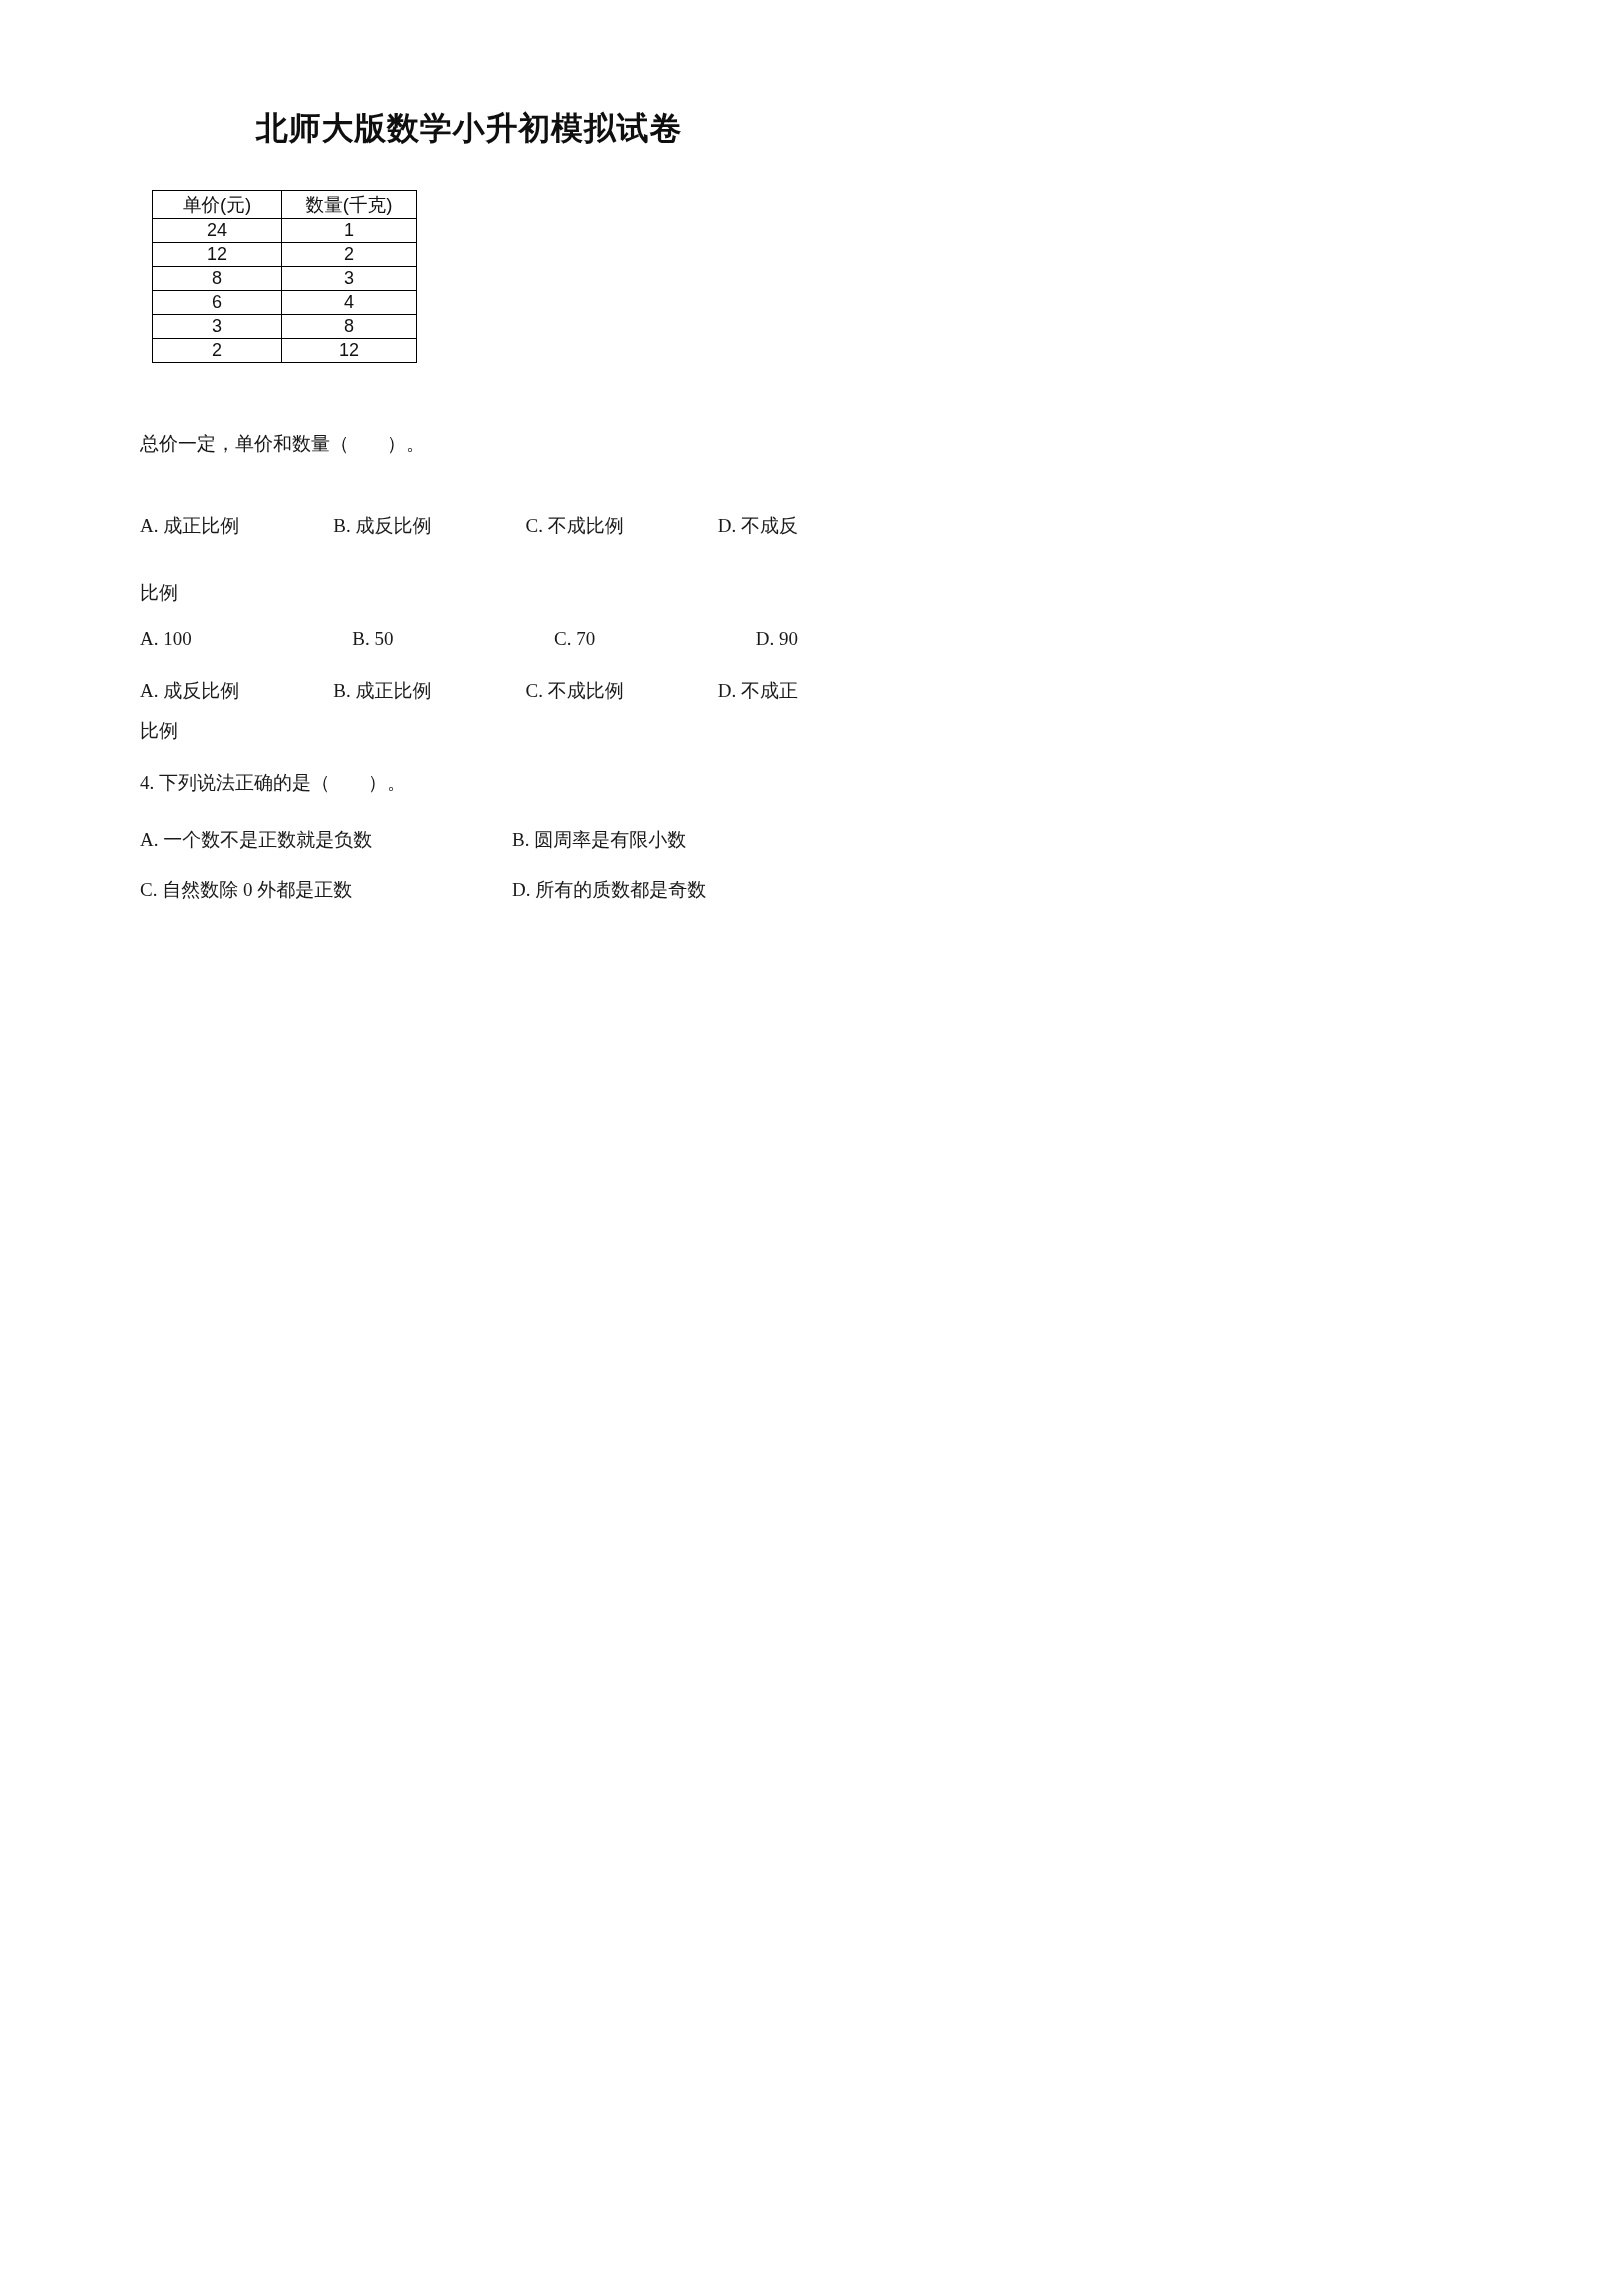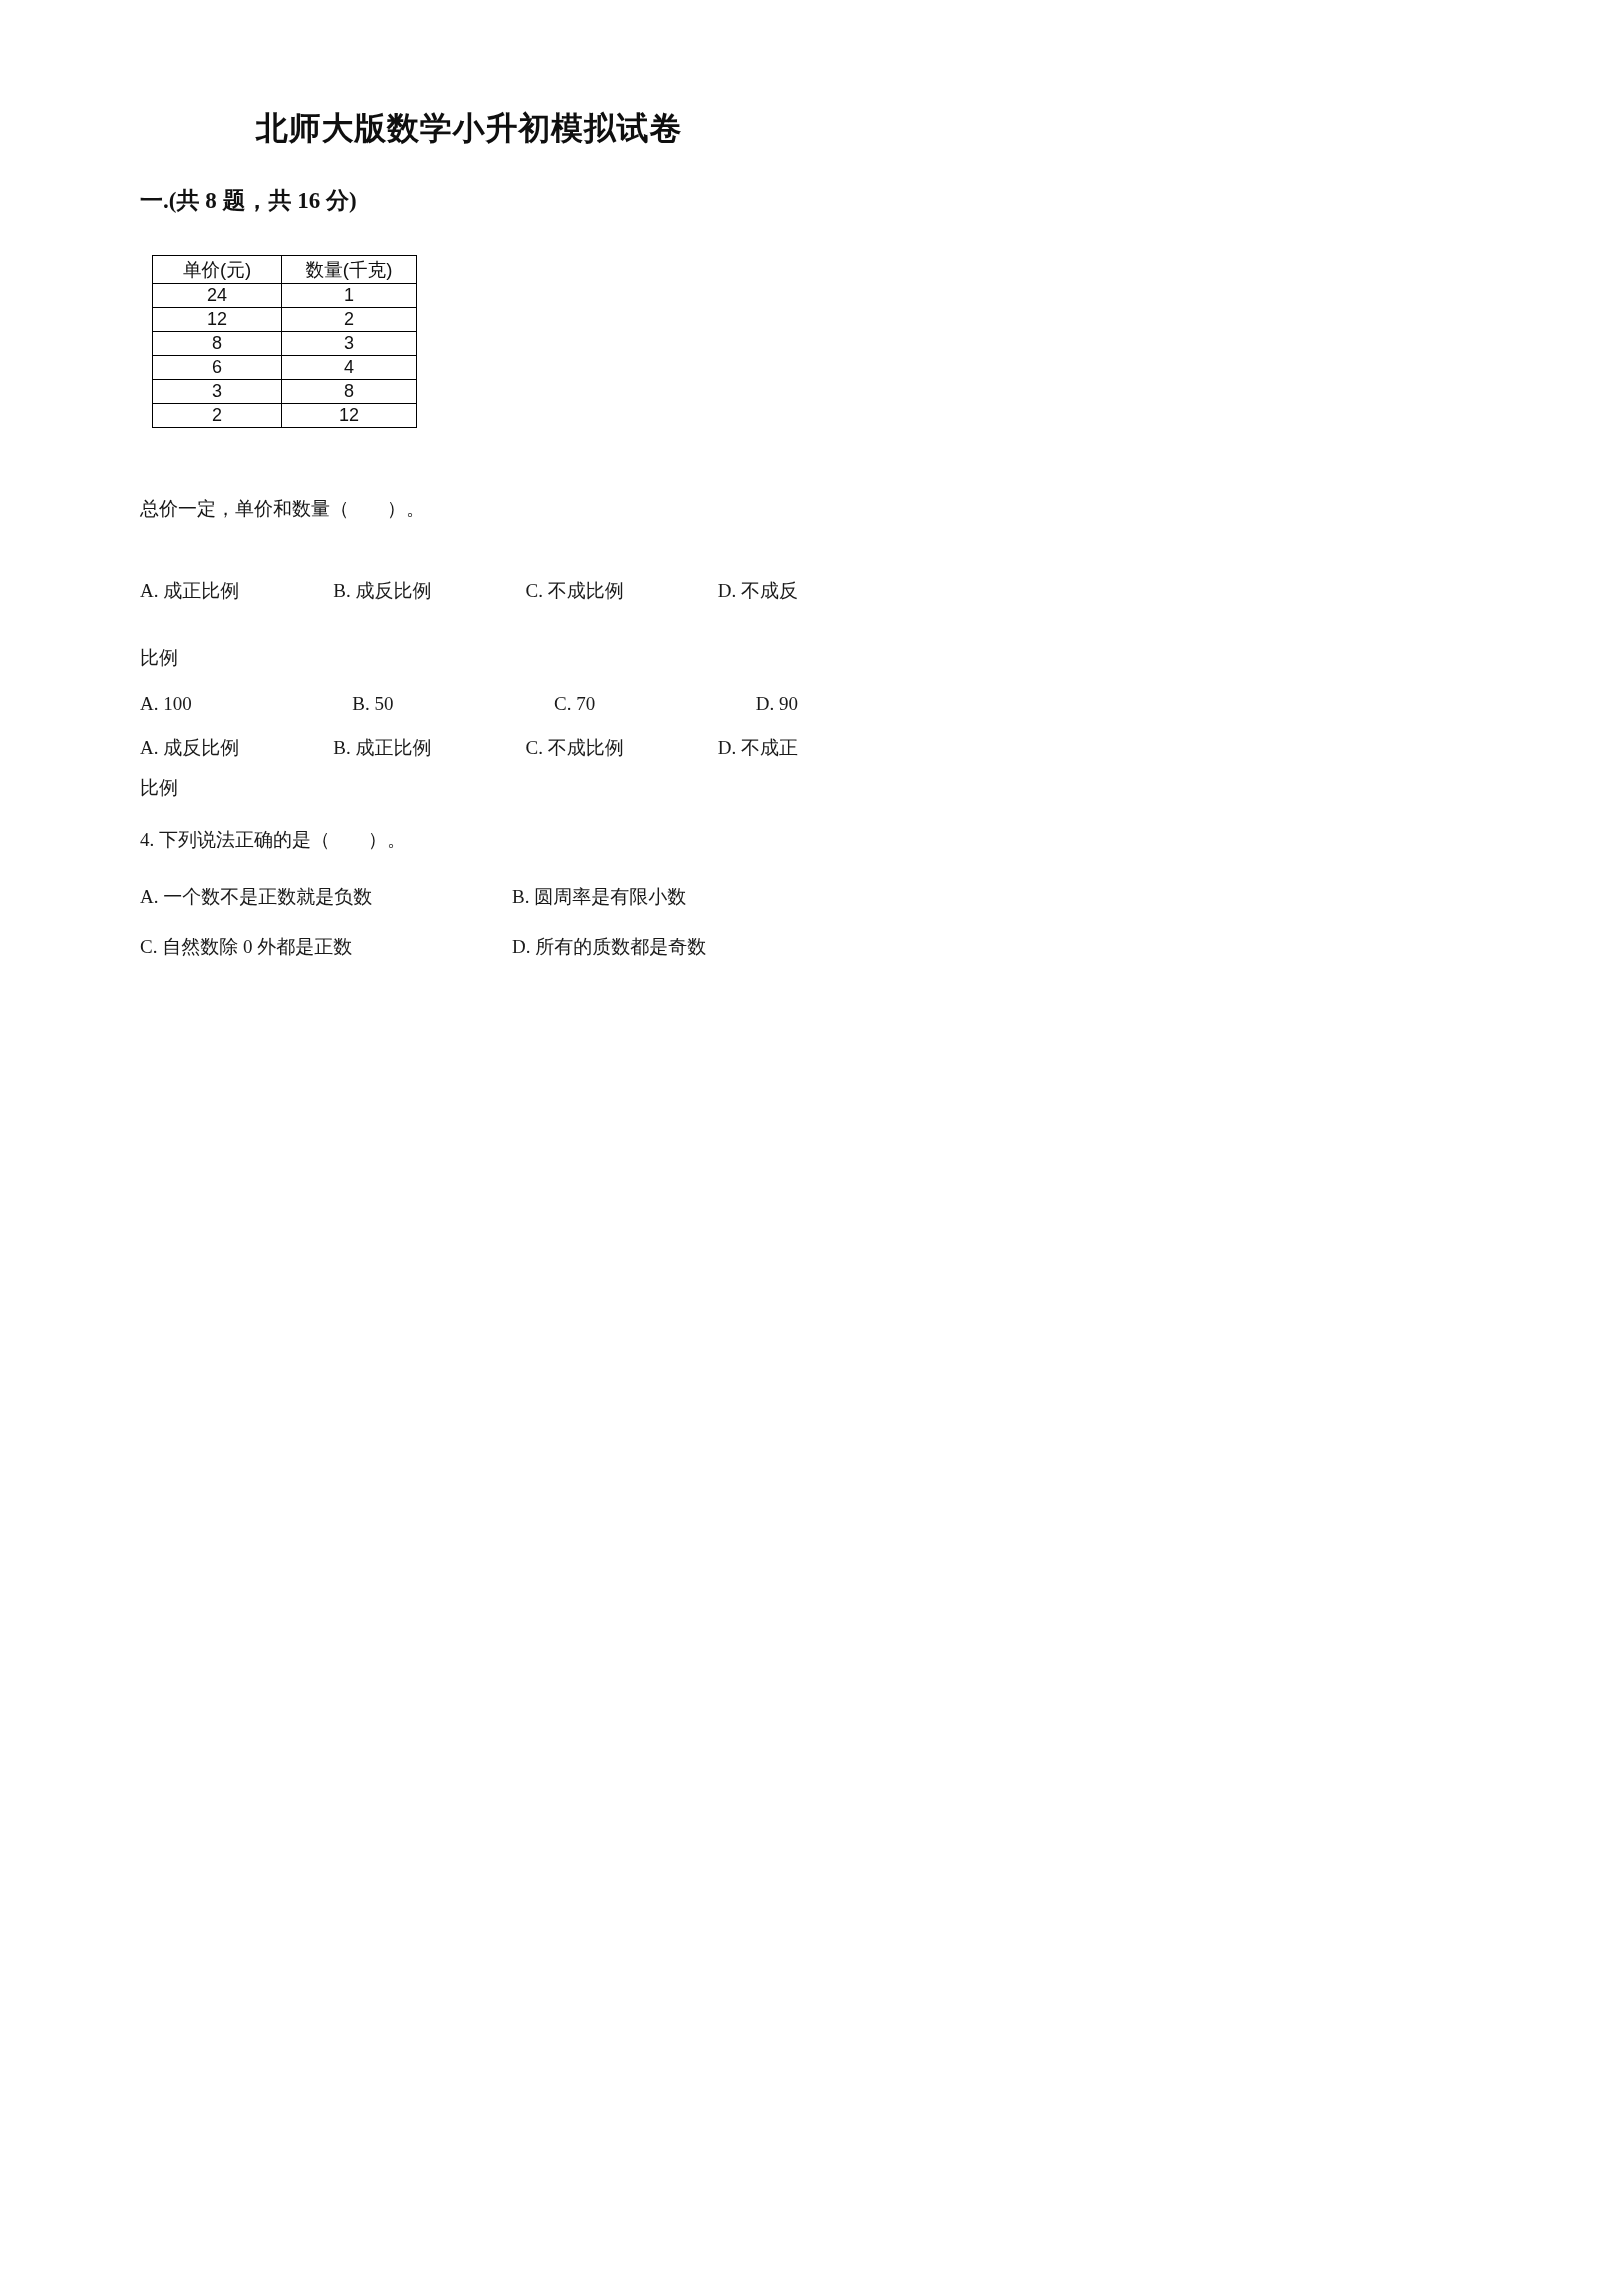--- a/index.html
+++ b/index.html
@@ -71,21 +71,21 @@
     font-size: 19px;
   }
   .opt-row {
     display: flex;
     justify-content: space-between;
     font-size: 19px;
     color: #1a1a1a;
   }
   .opt-row.q1 { margin-top: 56px; }
   .opt-row.q2 { margin-top: 22px; }
-  .opt-row.q3 { margin-top: 20px; }
+  .opt-row.q3 { margin-top: 28px; }
   .opt-wrap {
     font-size: 19px;
     color: #1a1a1a;
   }
   .opt-wrap.q1 { margin-top: 41px; }
   .opt-wrap.q3 { margin-top: 13.5px; }
   .gap-q2 { margin-top: 47px; }
   .gap-q3 { margin-top: 25px; }
   .gap-q4 { margin-top: 20px; }
   .opt-grid {
@@ -97,21 +97,20 @@
   .opt-grid.row1 { margin-top: 25px; }
   .opt-grid.row2 { margin-top: 24px; }
 </style>
 </head>
 <body>
 
 <div class="doc">
 
   <div class="title">北师大版数学小升初模拟试卷</div>
 
-  <div class="section-heading">一.(共 8 题，共 16 分)</div>
 
 
   <div class="table-wrap">
     <table class="qtable">
       <thead>
         <tr>
           <th>单价(元)</th>
           <th>数量(千克)</th>
         </tr>
       </thead>

